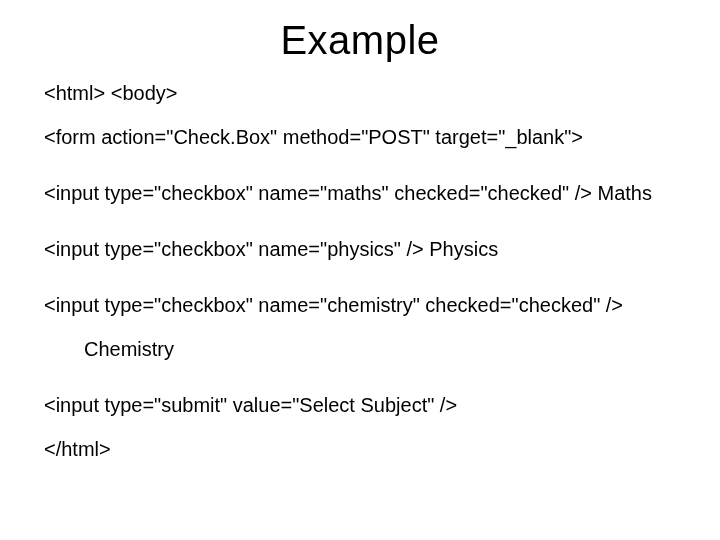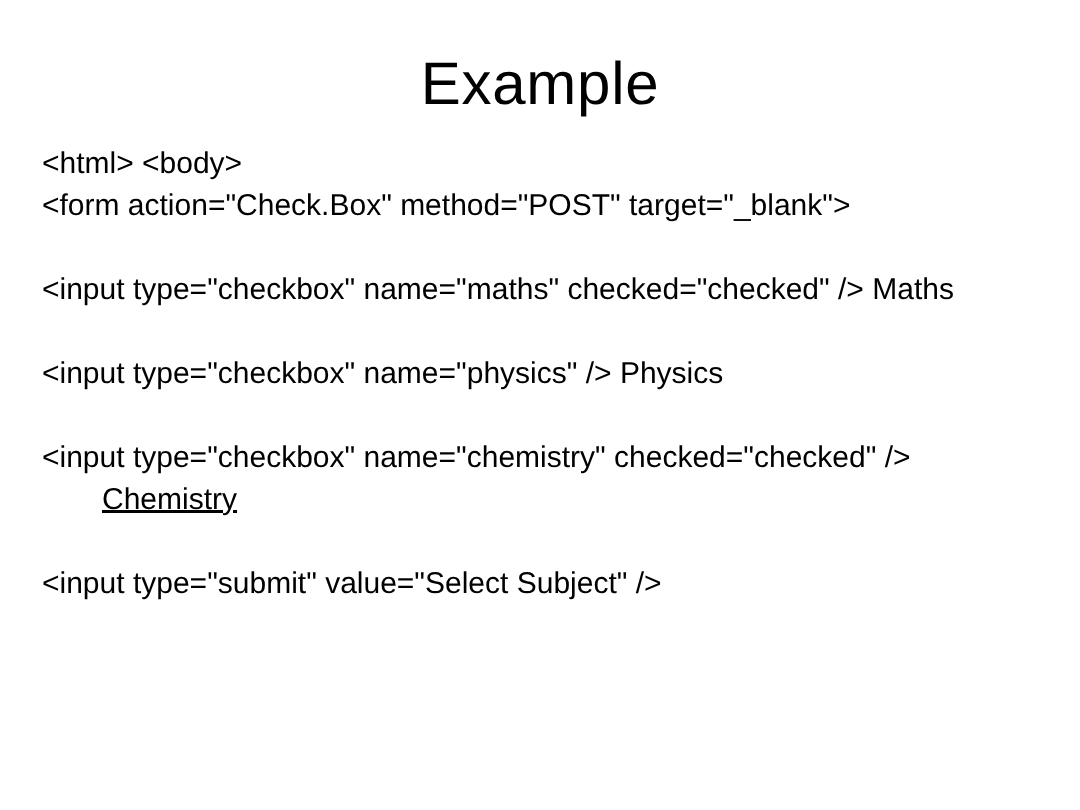--- a/index.html
+++ b/index.html
@@ -14,32 +14,31 @@
     .slide {
       box-sizing: border-box;
       width: 720px;
       height: 540px;
       padding: 18px 28px 0 28px;
     }
     .title {
       font-size: 40px;
       font-weight: 400;
       text-align: center;
-      margin: 16px 0 16px 0;
+      margin: 0 0 16px 0;
       letter-spacing: 0.5px;
     }
     .code-line {
       font-size: 20px;
       line-height: 28px;
-      margin: 0;
+      margin: 16px;
       font-family: Arial, Helvetica, sans-serif;
     }
     .indent {
       padding-left: 40px;
-      text-decoration: underline;
     }
     .block {
       margin-bottom: 28px;
     }
     .block-tight {
       margin-bottom: 0;
     }
   </style>
 </head>
 <body>
@@ -61,15 +60,16 @@
     <p class="code-line">&lt;input type="checkbox" name="physics" /&gt; Physics</p>
   </div>
 
   <div class="block">
     <p class="code-line">&lt;input type="checkbox" name="chemistry" checked="checked" /&gt;</p>
     <p class="code-line indent">Chemistry</p>
   </div>
 
   <div class="block-tight">
     <p class="code-line">&lt;input type="submit" value="Select Subject" /&gt;</p>
+    <p class="code-line">&lt;/html&gt;</p>
   </div>
 
 </div>
 
 </body></html>

